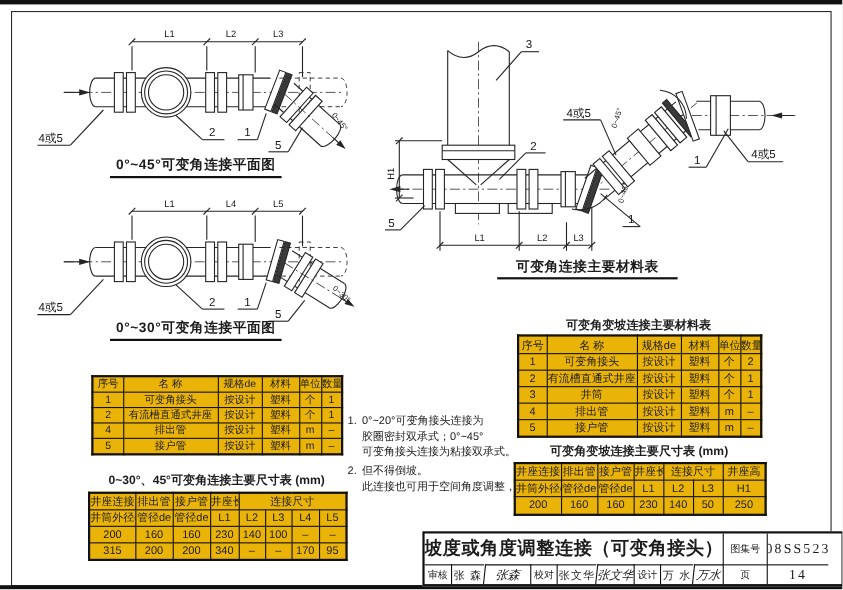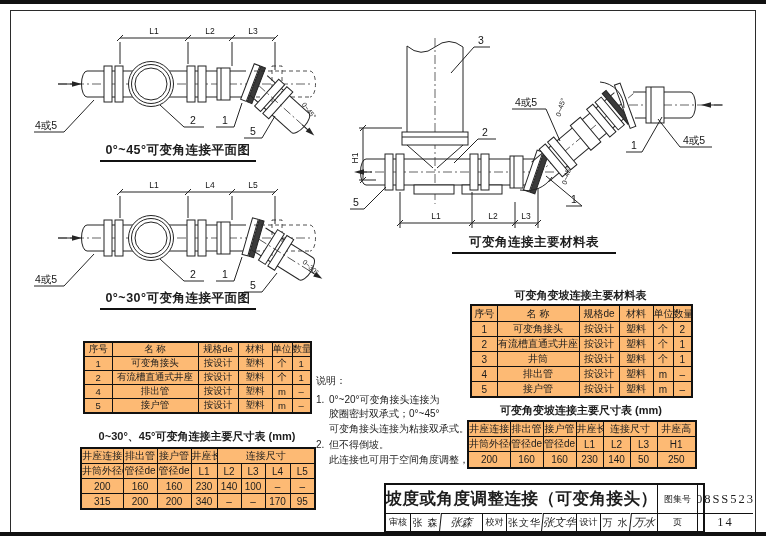--- a/index.html
+++ b/index.html
@@ -15,38 +15,38 @@
   svg .f{fill:#242424;stroke:none;}
   svg .cl{stroke-dasharray:9 3 2 3;stroke-width:0.7;}
   svg .ph line,svg .ph path,svg .ph rect{stroke-dasharray:4 3;stroke-width:0.8;}
   svg text{fill:#151515;stroke:none;font-family:"Liberation Sans","DejaVu Sans",sans-serif;}
   .t8{font-size:8.5px;}
   .t7{font-size:7px;}
   .t10{font-size:10.5px;}
   .dtitle{position:absolute;font-weight:bold;font-size:12.5px;letter-spacing:0.5px;
           border-bottom:2px solid #111;padding:0 2px 1px;white-space:nowrap;text-align:center;}
   .ttitle{position:absolute;font-weight:bold;font-size:11px;text-align:center;white-space:nowrap;}
-  table.dtable{position:absolute;border-collapse:collapse;table-layout:fixed;background:#fdba74;
+  table.dtable{position:absolute;border-collapse:collapse;table-layout:fixed;background:#eab308;
                border:2px solid #111;}
   table.dtable th,table.dtable td{border:1px solid #111;text-align:center;vertical-align:middle;
                padding:0;font-weight:normal;white-space:nowrap;overflow:hidden;}
   .left-material{left:83px;top:341px;width:227px;font-size:9.5px;}
   .left-material th{height:13px;} .left-material td{height:11px;}
   .right-material{left:470px;top:304px;width:221px;font-size:10px;}
   .right-material th{height:15px;} .right-material td{height:14px;}
   .right-size{left:467px;top:420px;width:228px;font-size:10px;}
   .right-size th{height:13px;} .right-size td{height:15px;}
   .left-size{left:80px;top:447px;width:234px;font-size:10px;}
   .left-size th{height:12px;} .left-size td{height:14px;}
   .notes{position:absolute;left:316px;top:374px;width:176px;font-size:10px;line-height:14.5px;}
   .nh{margin-bottom:4px;}
   .ni{position:relative;padding-left:13px;margin-top:2px;}
   .nno{position:absolute;left:0;top:0;}
   
-  .tb{position:absolute;left:384px;top:483px;width:321px;height:50px;border:2px solid #111;
+  .tb{position:absolute;left:384px;top:483px;width:383px;height:50px;border:2px solid #111;
       box-sizing:border-box;display:grid;background:#fff;
       grid-template-columns:24px 30px 42px 24px 36px 34px 24px 30px 27px 40px 56px;
       grid-template-rows:28px 18px;}
   .tb .c{border-left:1px solid #111;border-top:1px solid #111;display:flex;align-items:center;
          justify-content:center;overflow:hidden;white-space:nowrap;box-sizing:border-box;}
   .tb .nl{border-left:none;} .tb .nt{border-top:none;}
   .tbtitle{font-weight:bold;font-size:16.5px;letter-spacing:0.5px;}
   .tbsmall{font-size:9px;}
   .tbname{font-size:10px;letter-spacing:1px;}
   .tbsig{font-size:11px;font-style:italic;font-family:"DejaVu Serif","Liberation Serif",serif;
@@ -381,21 +381,20 @@
           <td>接户管</td>
           <td>按设计</td>
           <td>塑料</td>
           <td>m</td>
           <td>–</td>
         </tr>
       </tbody>
   </table>
 
   <div class="notes">
-    <div class="nh">说明：</div>
     <div class="ni">
       <span class="nno">1.</span>
       <div>0°~20°可变角接头连接为</div>
       <div>胶圈密封双承式；0°~45°</div>
       <div>可变角接头连接为粘接双承式。</div>
     </div>
     <div class="ni">
       <span class="nno">2.</span>
       <div>但不得倒坡。</div>
       <div>此连接也可用于空间角度调整，</div>

